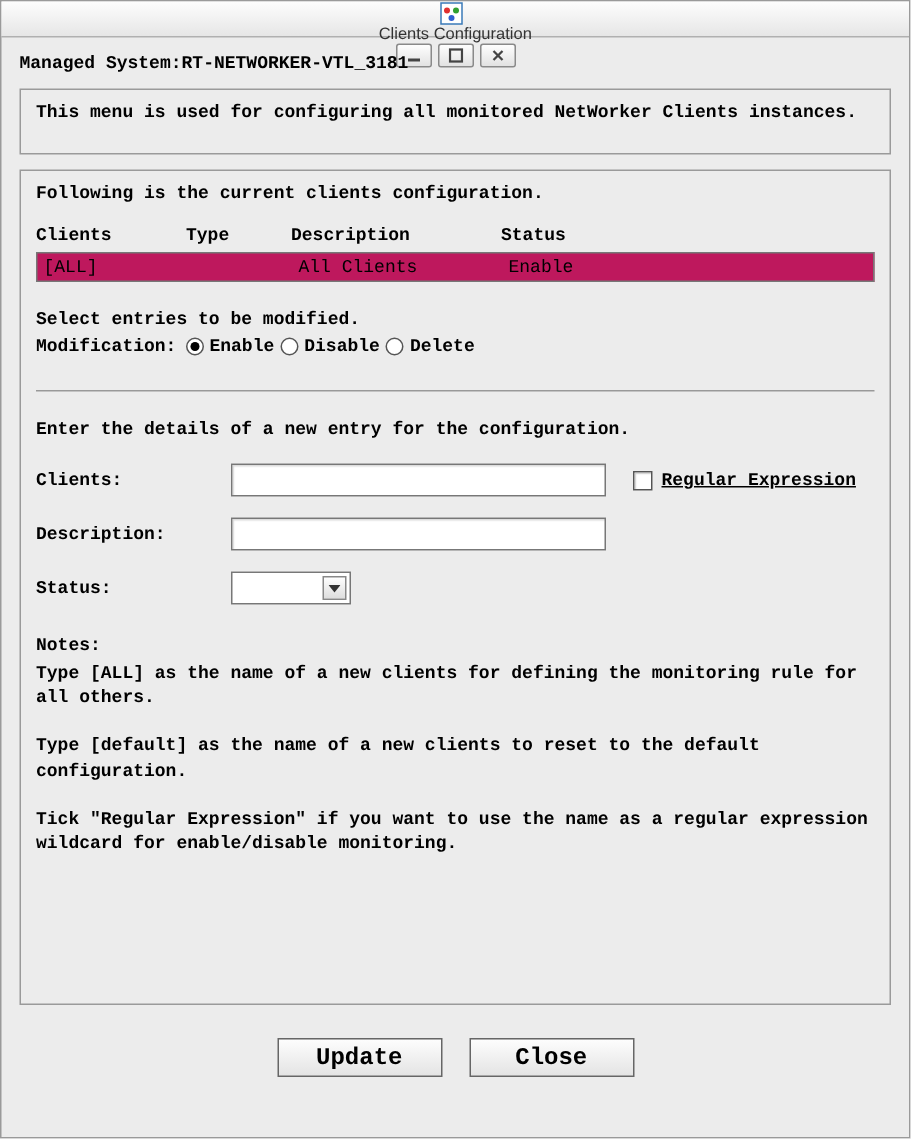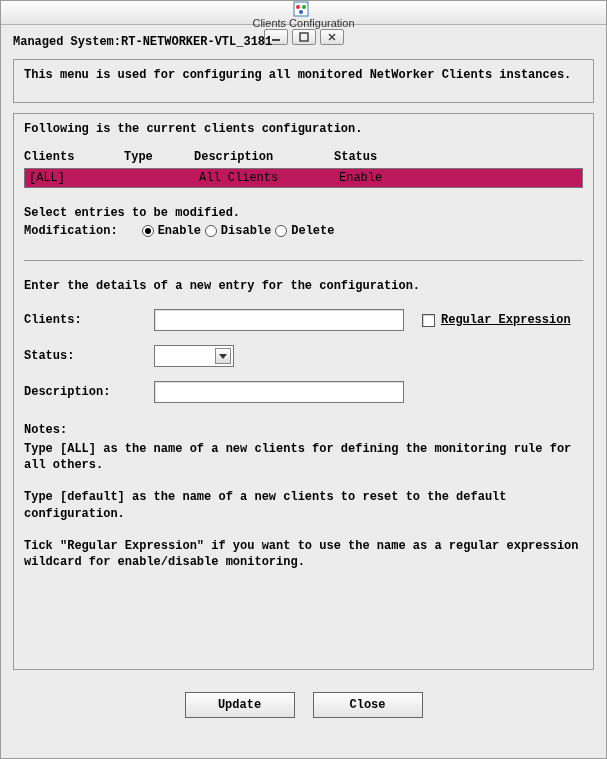--- a/index.html
+++ b/index.html
@@ -100,21 +100,20 @@
   .listbox .col-type { width: 20px; }
   .listbox .col-desc { width: 140px; }
   .listbox .col-status { width: 80px; }
 
   .instr { font-weight: bold; margin-top: 18px; }
   .mod-row {
     display: flex;
     align-items: center;
     margin-top: 4px;
     font-weight: bold;
-    gap: 18px;
   }
   .radio-group { display: flex; align-items: center; margin-left: 6px; gap: 2px; }
   .radio-item { display: inline-flex; align-items: center; margin-right: 2px; cursor: pointer; }
   .radio {
     width: 12px; height: 12px;
     border: 1px solid #555;
     border-radius: 50%;
     background: #fff;
     margin-right: 4px;
     display: inline-flex;
@@ -185,21 +184,21 @@
     justify-content: center;
     gap: 18px;
     padding: 12px 0 16px 0;
   }
   .btn {
     width: 110px;
     height: 26px;
     border: 1px solid #666;
     background: linear-gradient(#fdfdfd,#e4e4e4);
     font-family: "Courier New", monospace;
-    font-size: 12px;
+    font-size: 16px;
     font-weight: bold;
     cursor: pointer;
     display: inline-flex;
     align-items: center;
     justify-content: center;
   }
 </style>
 </head>
 <body>
 
@@ -288,36 +287,36 @@
       <div class="bold" style="margin-bottom:16px;">Enter the details of a new entry for the configuration.</div>
 
       <div class="form-row">
         <span class="form-label">Clients:</span>
         <input class="text-input" type="text" value="" style="">
         <span class="checkbox"></span>
         <span class="regex-label">Regular Expression</span>
       </div>
 
       <div class="form-row">
+        <span class="form-label">Description:</span>
+        <input class="text-input" type="text" value="" style="">
+      </div>
+
+      <div class="form-row">
         <span class="form-label">Status:</span>
         <div class="select">
           <span style="flex:1;padding-left:4px;"></span>
           <span class="arrow">
             <svg width="8" height="8" viewBox="0 0 8 8">
                 <polygon points="0,2 8,2 4,7" fill="#333"></polygon>
               </svg>
           </span>
         </div>
       </div>
 
-      <div class="form-row">
-        <span class="form-label">Description:</span>
-        <input class="text-input" type="text" value="" style="">
-      </div>
-
       <div class="notes">Notes:</div>
       <div class="note-text">Type [ALL] as the name of a new clients for defining the monitoring rule for all others.</div>
       <div class="note-text">Type [default] as the name of a new clients to reset to the default configuration.</div>
       <div class="note-text">Tick "Regular Expression" if you want to use the name as a regular expression wildcard for enable/disable monitoring.</div>
 
     </div>
 
     <div class="footer">
       <div class="btn">
         <span>Update</span>

